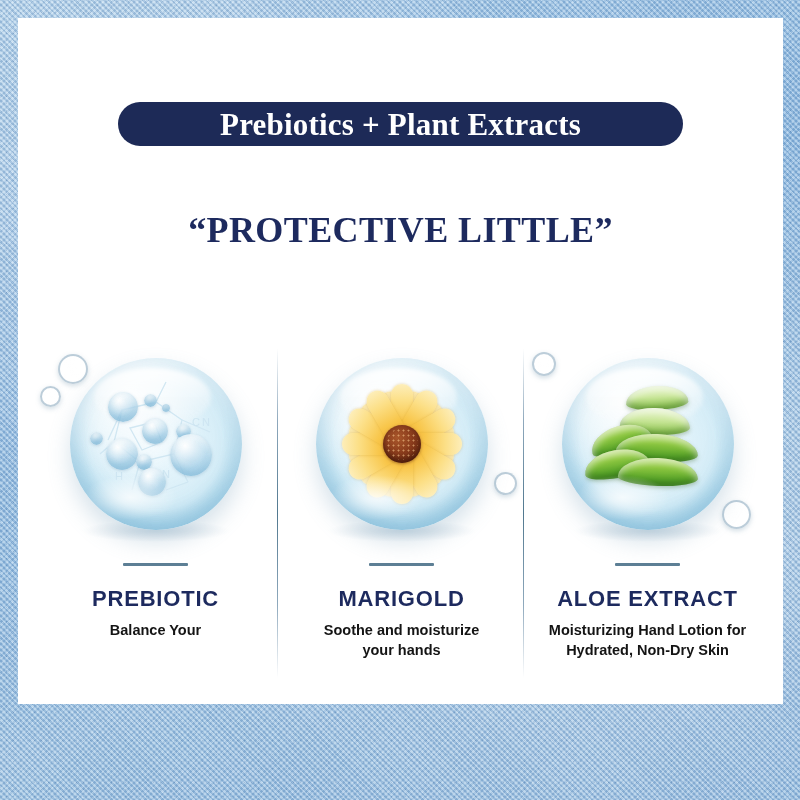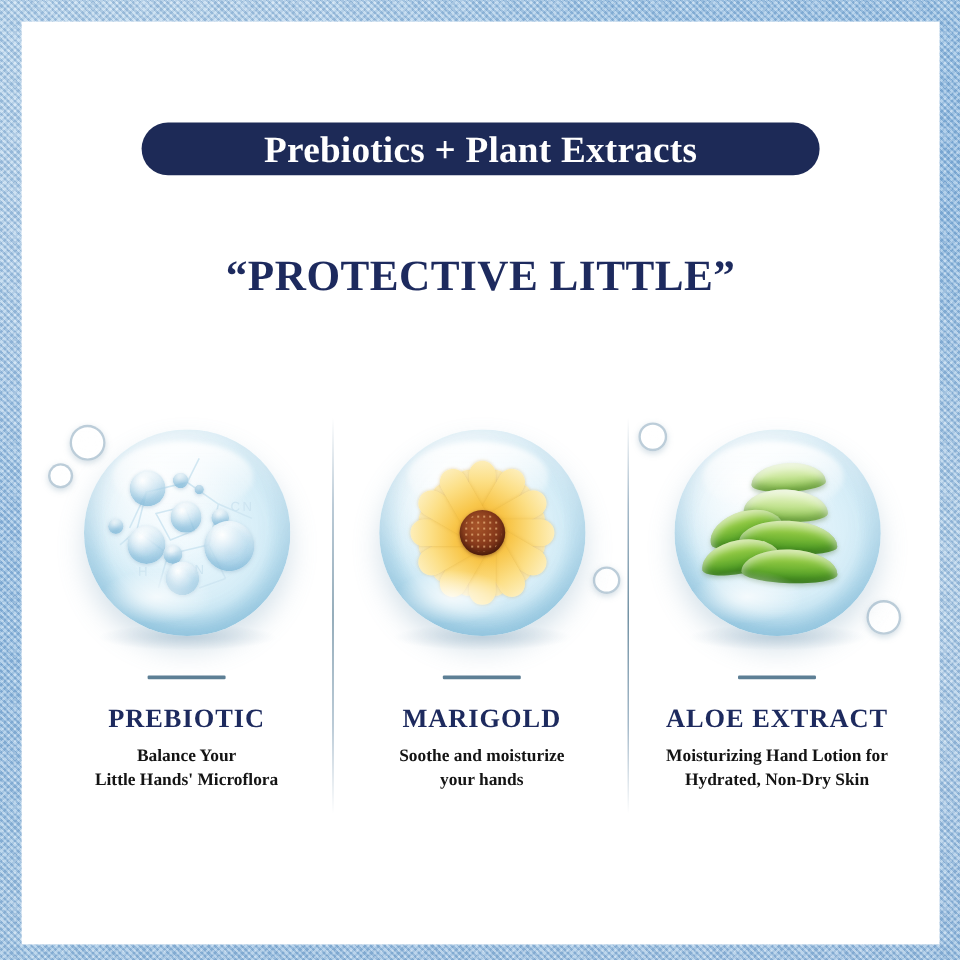--- a/index.html
+++ b/index.html
@@ -22,21 +22,21 @@
     content:"";position:absolute;inset:0;pointer-events:none;
     background-image:
       radial-gradient(rgba(255,255,255,.45) 0.6px, transparent 0.7px),
       radial-gradient(rgba(35,75,130,.30) 0.6px, transparent 0.7px);
     background-size:5px 5px, 7px 7px;
     background-position:0 0, 3px 2px;
     opacity:.55;
   }
   
   .card{
-    position:absolute;left:18px;top:18px;width:765px;height:769px;
+    position:absolute;left:18px;top:18px;width:765px;height:686px;
     background:#fff;z-index:3;overflow:hidden;
   }
 
   
   .badge{
     position:absolute;left:100px;top:84px;width:565px;height:44px;
     background:#1d2a57;border-radius:22px;
     display:flex;align-items:center;justify-content:center;
   }
   .badge span{
@@ -159,26 +159,26 @@
     background:linear-gradient(to bottom, #eaf6d2 0%, #cfe9a2 40%, #a5d46a 80%, #86c04a 100%);
   }
 
   
   .rule{
     margin:0 auto;width:65px;height:3px;background:#5d7f95;border-radius:1px;
   }
   .cap-title{
     margin-top:20px;text-align:center;color:#1d2a5e;
     font-size:22px;font-weight:bold;letter-spacing:.8px;
-    font-family:Liberation Serif, serif;
+    font-family:Liberation Sans, sans-serif;
   }
   .cap-body{
     margin-top:8px;text-align:center;color:#141414;
     font-size:14.5px;font-weight:bold;line-height:1.38;
-    font-family:Liberation Serif, serif;
+    font-family:Liberation Sans, sans-serif;
   }
 </style>
 </head>
 <body>
 
 <div id="poster">
   <div class="card">
 
     <div class="badge">
       <span>Prebiotics + Plant Extracts</span>
@@ -226,21 +226,20 @@
             <div class="inbub" style="left:20px;top:74px;width:13px;height:13px;"></div>
             <div class="inbub" style="left:66px;top:96px;width:16px;height:16px;"></div>
             <div class="inbub" style="left:68px;top:110px;width:28px;height:28px;"></div>
           </div>
         </div>
       </div>
       <div class="rule"></div>
       <div class="cap-title">PREBIOTIC</div>
       <div class="cap-body">
         <div>Balance Your</div>
-        <div>Little Hands' Microflora</div>
       </div>
     </div>
 
     <div class="col c2">
       <div class="orb-wrap">
         <div class="minib" style="left:214px;top:124px;width:19px;height:19px;"></div>
         <div class="orb-shadow"></div>
         <div class="orb">
           <div class="orb-hi"></div>
           <div class="flower">

